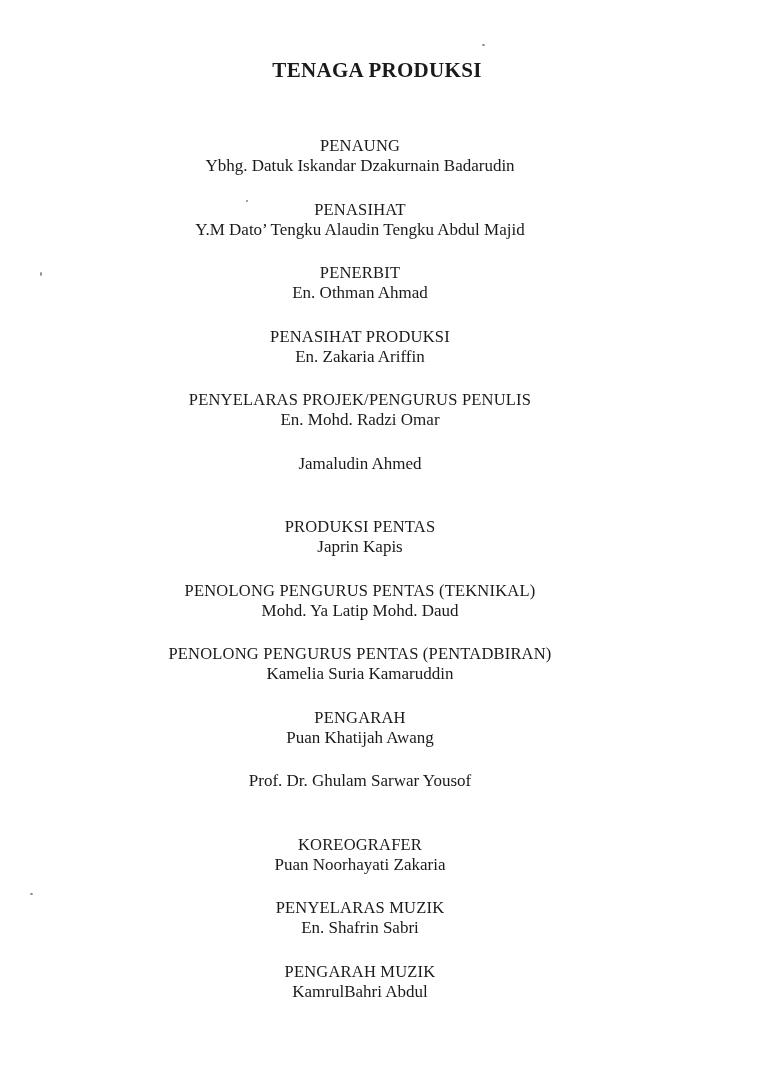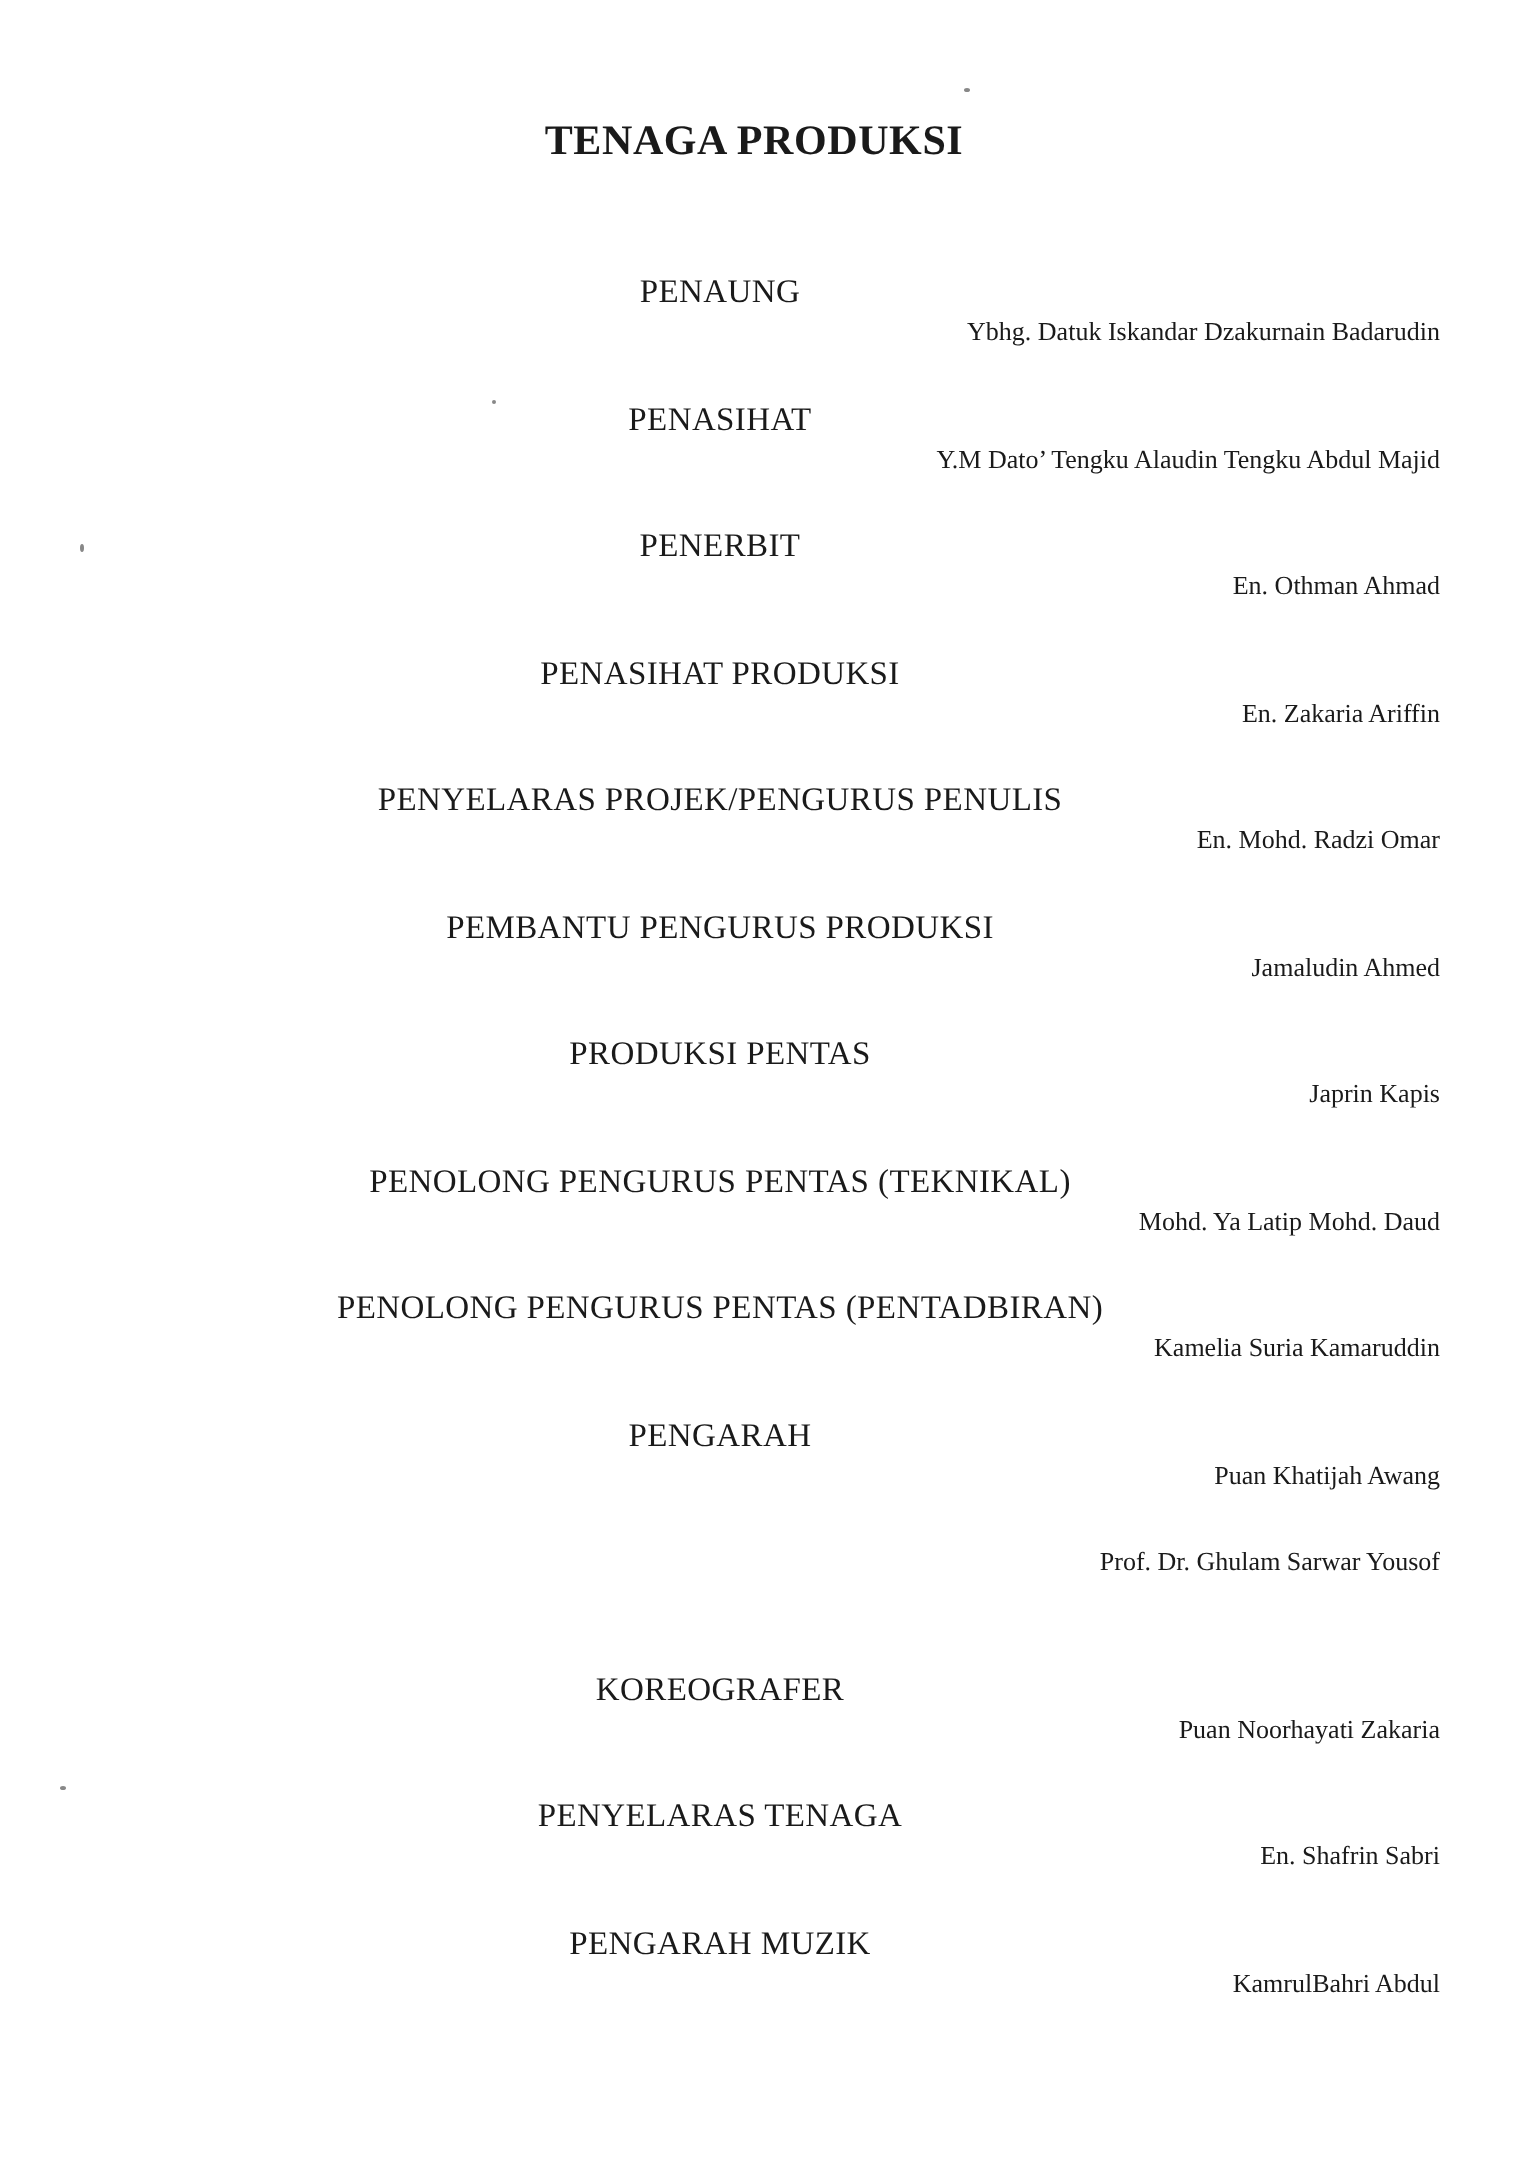--- a/index.html
+++ b/index.html
@@ -3,21 +3,21 @@
 <meta charset="utf-8">
 <style>
   html, body { margin: 0; padding: 0; background: #ffffff; }
   body { width: 768px; height: 1086px; position: relative; overflow: hidden;
          font-family: "Liberation Serif", "DejaVu Serif", serif; color: #1a1a1a; }
   .title { position: absolute; top: 58px; left: 0; width: 768px; text-align: center;
            font-weight: bold; font-size: 21px; letter-spacing: 0.3px; margin-left: -7px; }
   .credits { position: absolute; top: 136px; left: 0; width: 720px; }
   .block { text-align: center; height: 63.5px; }
   .role { font-size: 16.5px; line-height: 20px; letter-spacing: 0.2px; }
-  .name { font-size: 13px; line-height: 19px; text-align: right; }
+  .name { font-size: 17px; line-height: 19px; }
   .speck { position: absolute; background: #888; border-radius: 50%; }
 </style>
 </head>
 <body>
 
 <div class="title">TENAGA PRODUKSI</div>
 
 <div class="credits">
   <div class="block">
     <div class="role">PENAUNG</div>
@@ -33,21 +33,20 @@
   </div>
   <div class="block">
     <div class="role">PENASIHAT PRODUKSI</div>
     <div class="name">En. Zakaria Ariffin</div>
   </div>
   <div class="block">
     <div class="role">PENYELARAS PROJEK/PENGURUS PENULIS</div>
     <div class="name">En. Mohd. Radzi Omar</div>
   </div>
   <div class="block">
-    <div class="role">PEMBANTU PENGURUS PRODUKSI</div>
     <div class="name">Jamaludin Ahmed</div>
   </div>
   <div class="block">
     <div class="role">PRODUKSI PENTAS</div>
     <div class="name">Japrin Kapis</div>
   </div>
   <div class="block">
     <div class="role">PENOLONG PENGURUS PENTAS (TEKNIKAL)</div>
     <div class="name">Mohd. Ya Latip Mohd. Daud</div>
   </div>
@@ -60,21 +59,21 @@
     <div class="name">Puan Khatijah Awang</div>
   </div>
   <div class="block">
     <div class="name">Prof. Dr. Ghulam Sarwar Yousof</div>
   </div>
   <div class="block">
     <div class="role">KOREOGRAFER</div>
     <div class="name">Puan Noorhayati Zakaria</div>
   </div>
   <div class="block">
-    <div class="role">PENYELARAS TENAGA</div>
+    <div class="role">PENYELARAS MUZIK</div>
     <div class="name">En. Shafrin Sabri</div>
   </div>
   <div class="block">
     <div class="role">PENGARAH MUZIK</div>
     <div class="name">KamrulBahri Abdul</div>
   </div>
 </div>
 
 <div class="speck" style="left:482px;top:44px;width:3px;height:2px;"></div>
 <div class="speck" style="left:40px;top:272px;width:2px;height:4px;"></div>

